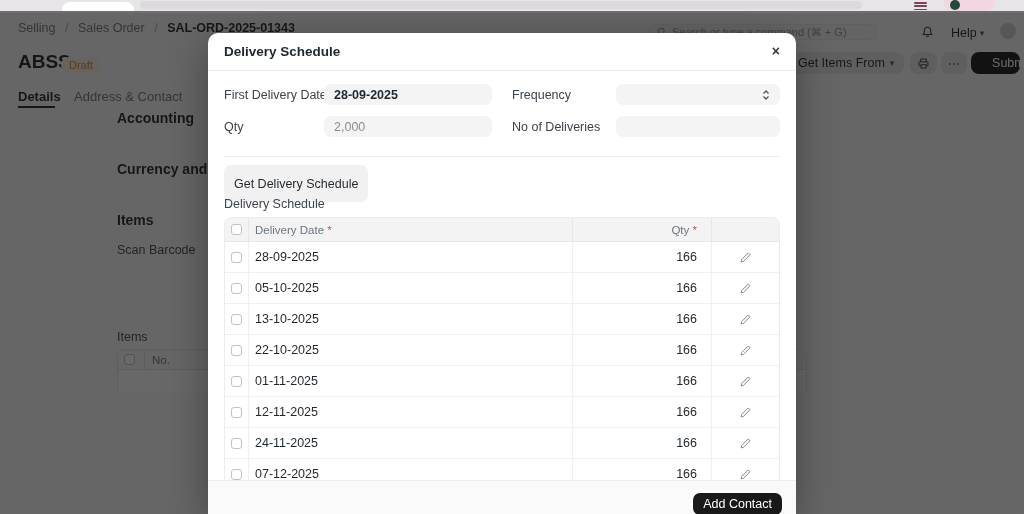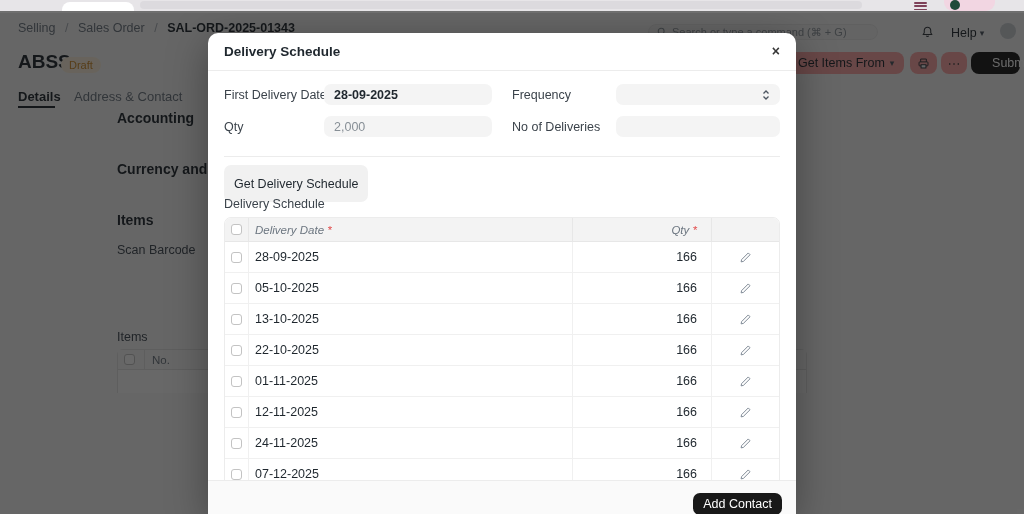--- a/index.html
+++ b/index.html
@@ -24,21 +24,21 @@
   .crumb{left:18px;top:10px;font-size:12.5px;color:#6c7680;white-space:nowrap;}
   .crumb .sep{color:#a6adb4;margin:0 6px;}
   .crumb .current{color:#1f272e;font-weight:600;}
   .search-pill{left:648px;top:13px;width:230px;height:16px;background:#f1f1f1;border:1px solid #e7e7e7;border-radius:8px;display:flex;align-items:center;padding-left:8px;box-sizing:border-box;}
   .search-pill span{font-size:11px;color:#8d959c;white-space:nowrap;margin-left:5px;}
   .help{left:951px;top:15px;font-size:12.5px;color:#1f272e;display:flex;align-items:center;gap:3px;}
   .help .chev{font-size:9px;color:#4c5560;}
   .avatar{left:1000px;top:12px;width:16px;height:16px;border-radius:50%;background:#c9ced3;}
   .app-title{left:18px;top:40px;font-size:19px;font-weight:700;color:#1f272e;}
   .badge{left:61px;top:46px;height:16px;padding:0 8px;background:#fbf0dc;color:#cf8a2a;font-size:11px;font-weight:500;border-radius:9px;display:flex;align-items:center;}
-  .btn-light{background:#fca5a5;border-radius:8px;color:#1f272e;font-size:12.5px;font-weight:500;display:flex;align-items:center;justify-content:center;gap:5px;height:22px;box-sizing:border-box;}
+  .btn-light{background:#e5e5e5;border-radius:8px;color:#1f272e;font-size:12.5px;font-weight:500;display:flex;align-items:center;justify-content:center;gap:5px;height:22px;box-sizing:border-box;}
   .btn-dark{background:#191919;border-radius:8px;color:#ffffff;font-size:12.5px;font-weight:500;display:flex;align-items:center;justify-content:center;height:22px;box-sizing:border-box;padding-left:32px;}
   .act-get{left:788px;top:41px;padding:0 10px;}
   .act-print{left:910px;top:41px;width:27px;}
   .act-more{left:941px;top:41px;width:26px;color:#383838;font-size:13px;}
   .act-submit{left:971px;top:41px;width:49px;}
   .tab{top:78px;font-size:13px;}
   .tab-active{left:18px;color:#1f272e;font-weight:600;}
   .tab-underline{left:18px;top:95px;width:37px;height:2px;background:#1f272e;}
   .tab-plain{left:74px;color:#6c7680;}
   .section-head{left:117px;font-size:14px;font-weight:600;color:#1f272e;}
@@ -66,21 +66,21 @@
   .ctl-freq{left:408px;top:51px;width:164px;justify-content:flex-end;}
   .ctl-nod{left:408px;top:83px;width:164px;}
   .lab-fdd{left:16px;top:55px;}
   .lab-freq{left:304px;top:55px;}
   .lab-qty{left:16px;top:87px;}
   .lab-nod{left:304px;top:87px;}
   .m-divider{position:absolute;left:16px;top:123px;width:556px;height:1px;background:#ececec;}
   .m-getbtn{position:absolute;left:16px;top:132px;height:21px;padding:8px 10px;background:#f1f1f1;border-radius:7px;font-size:12.5px;font-weight:500;color:#1f272e;display:flex;align-items:center;}
   .m-tlabel{position:absolute;left:16px;top:164px;font-size:12.5px;color:#3b434b;}
   .dtable{position:absolute;left:16px;top:184px;width:556px;border:1px solid #ececec;border-radius:7px 7px 0 0;box-sizing:border-box;background:#fff;}
-  .thead{display:flex;height:23px;background:#f3f3f3;border-radius:6px 6px 0 0;border-bottom:1px solid #e7e7e7;align-items:center;font-size:11.5px;color:#6c7680;font-style:italic;}
+  .thead{display:flex;height:23px;background:#f3f3f3;border-radius:6px 6px 0 0;border-bottom:1px solid #e7e7e7;align-items:center;font-size:11.5px;color:#6c7680;}
   .trow{display:flex;height:30px;align-items:center;border-bottom:1px solid #f0f0f0;font-size:12.5px;color:#1f272e;}
   .trow:last-child{border-bottom:none;}
   .tc-check{width:23px;display:flex;justify-content:center;align-items:center;flex:none;}
   .tc-date{width:324px;flex:none;border-left:1px solid #f0f0f0;padding-left:6px;box-sizing:border-box;height:100%;display:flex;align-items:center;font-weight:500;}
   .thead .tc-date{border-left:1px solid #e7e7e7;font-weight:400;}
   .tc-qty{width:139px;flex:none;border-left:1px solid #f0f0f0;box-sizing:border-box;height:100%;display:flex;align-items:center;justify-content:flex-end;padding-right:14px;font-weight:500;}
   .thead .tc-qty{border-left:1px solid #e7e7e7;font-weight:400;}
   .tc-edit{width:68px;flex:none;border-left:1px solid #f0f0f0;box-sizing:border-box;height:100%;display:flex;align-items:center;justify-content:center;}
   .thead .tc-edit{border-left:1px solid #e7e7e7;}
   .pencil{display:flex;align-items:center;justify-content:center;}

